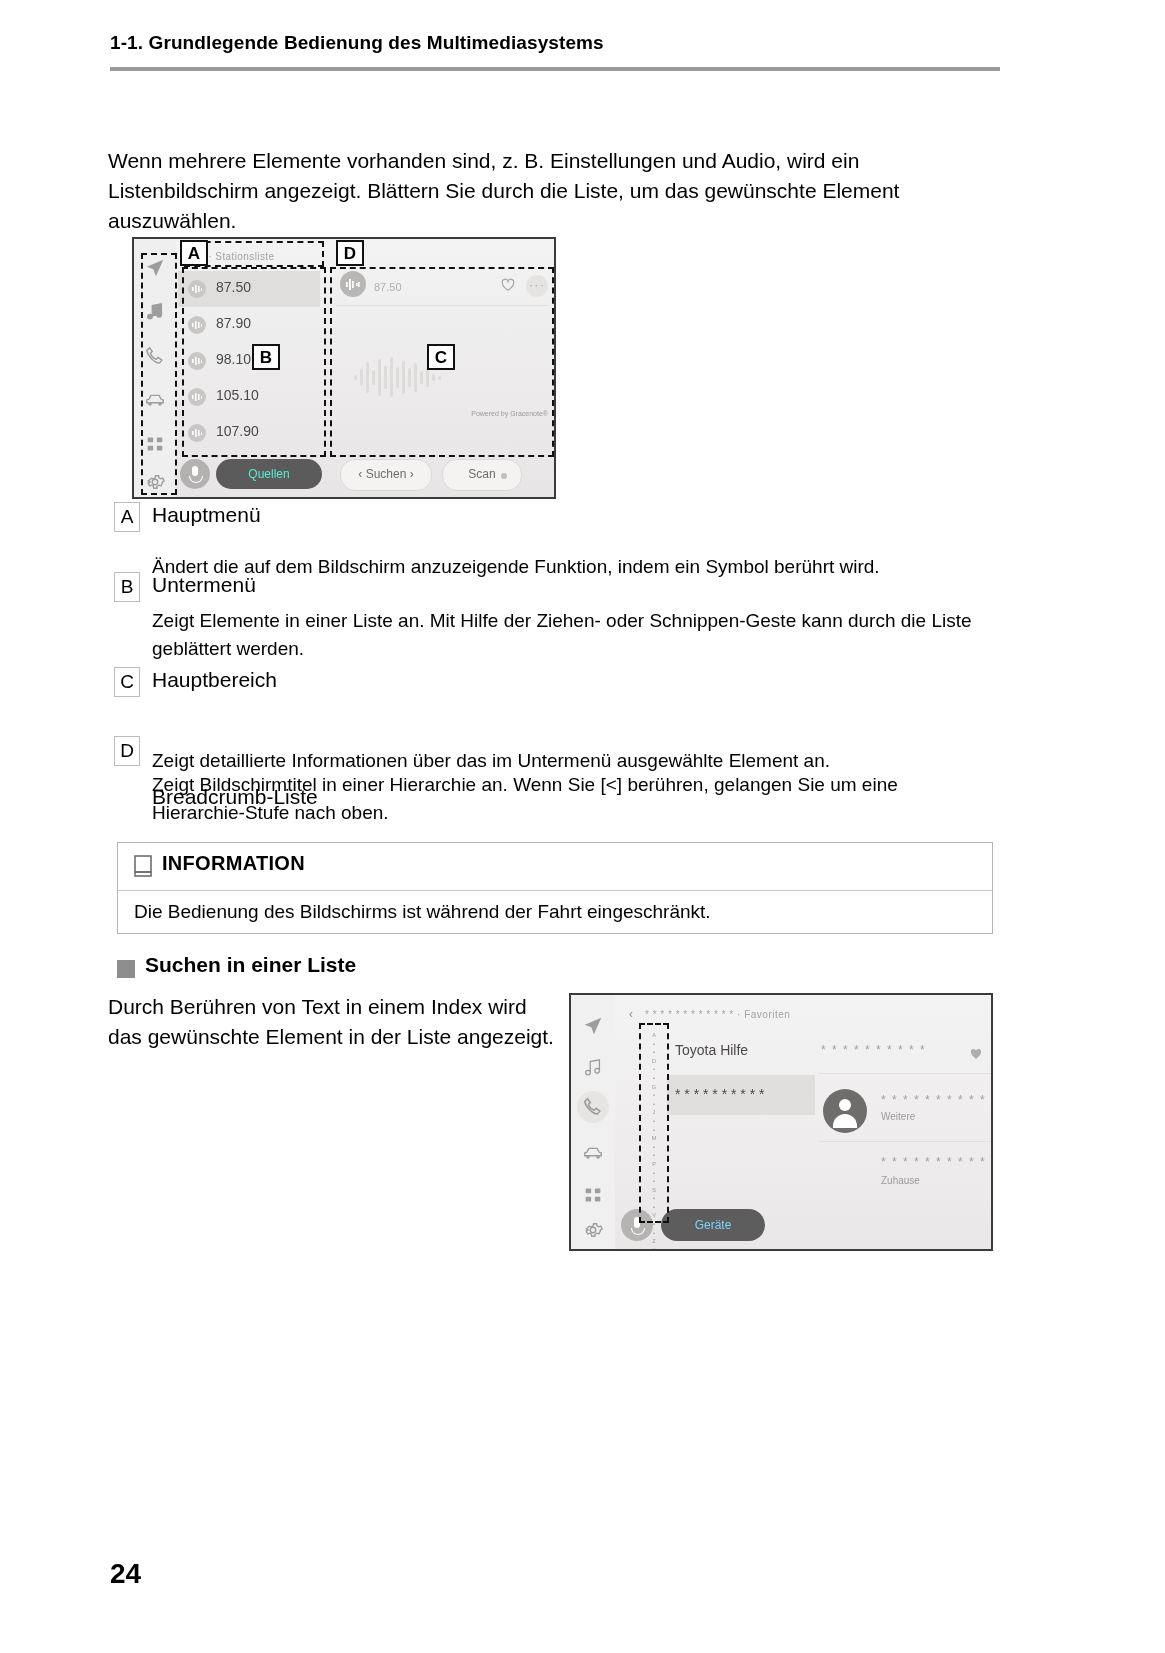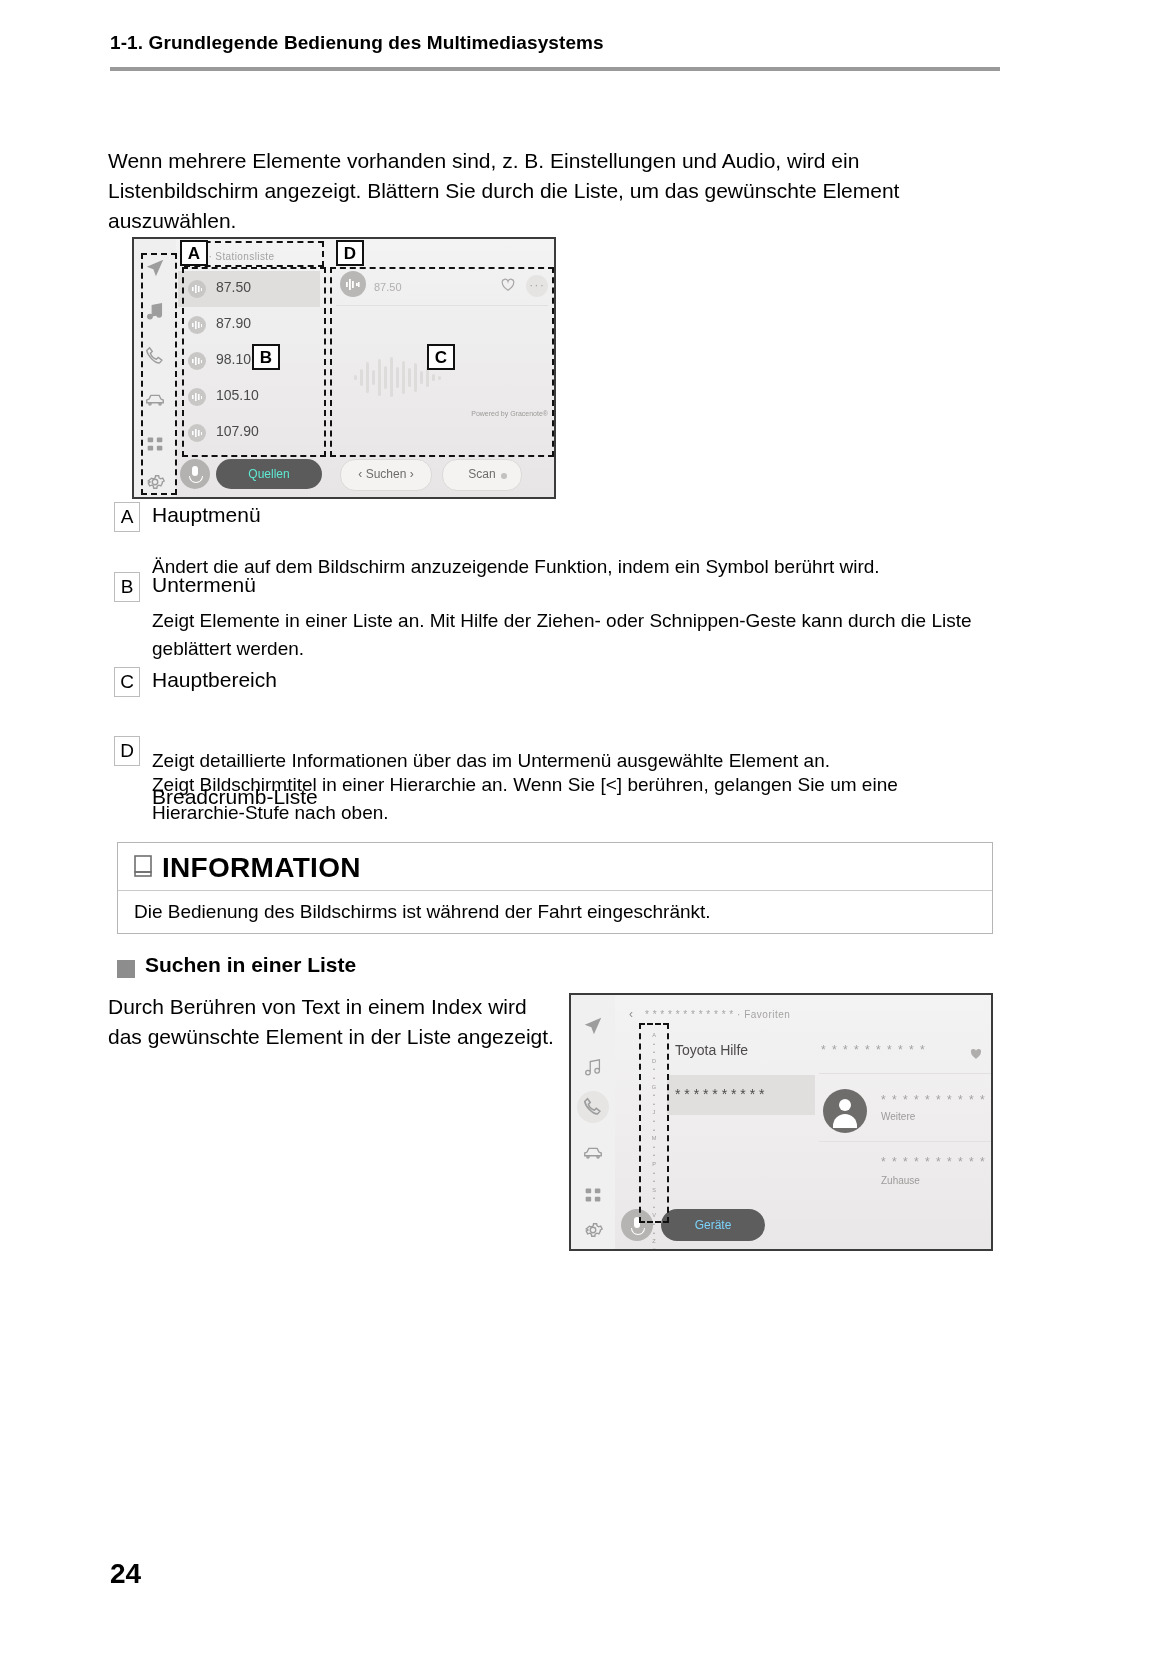--- a/index.html
+++ b/index.html
@@ -108,21 +108,21 @@
   }
   .item-title{position:absolute;font-size:21px;}
   .item-body{position:absolute;font-size:19px;line-height:28px;}
 
   
   .infobox{position:absolute;left:117px;top:842px;width:876px;height:92px;
       border:1px solid #b5b5b5;box-sizing:border-box;background:#fff;}
   .infobox .hd{position:absolute;left:0;top:0;width:874px;height:48px;
       border-bottom:1px solid #c9c9c9;box-sizing:border-box;}
   .info-icon{position:absolute;left:16px;top:12px;width:18px;height:22px;}
-  .info-title{position:absolute;left:44px;top:9px;font-size:28px;font-weight:bold;letter-spacing:.3px;}
+  .info-title{position:absolute;left:44px;top:9px;font-size:20px;font-weight:bold;letter-spacing:.3px;}
   .info-text{position:absolute;left:16px;top:58px;font-size:19px;}
 
   
   .sub-square{position:absolute;left:117px;top:960px;width:18px;height:18px;background:#8d8d8d;}
   .sub-title{position:absolute;left:145px;top:953px;font-size:21px;font-weight:bold;}
   .sub-para{position:absolute;left:108px;top:992px;width:450px;font-size:21px;line-height:30px;}
 
   
   .fig2{position:absolute;left:569px;top:993px;width:424px;height:258px;
       border:2px solid #3b3b3b;background:#fff;box-sizing:border-box;overflow:hidden;}

